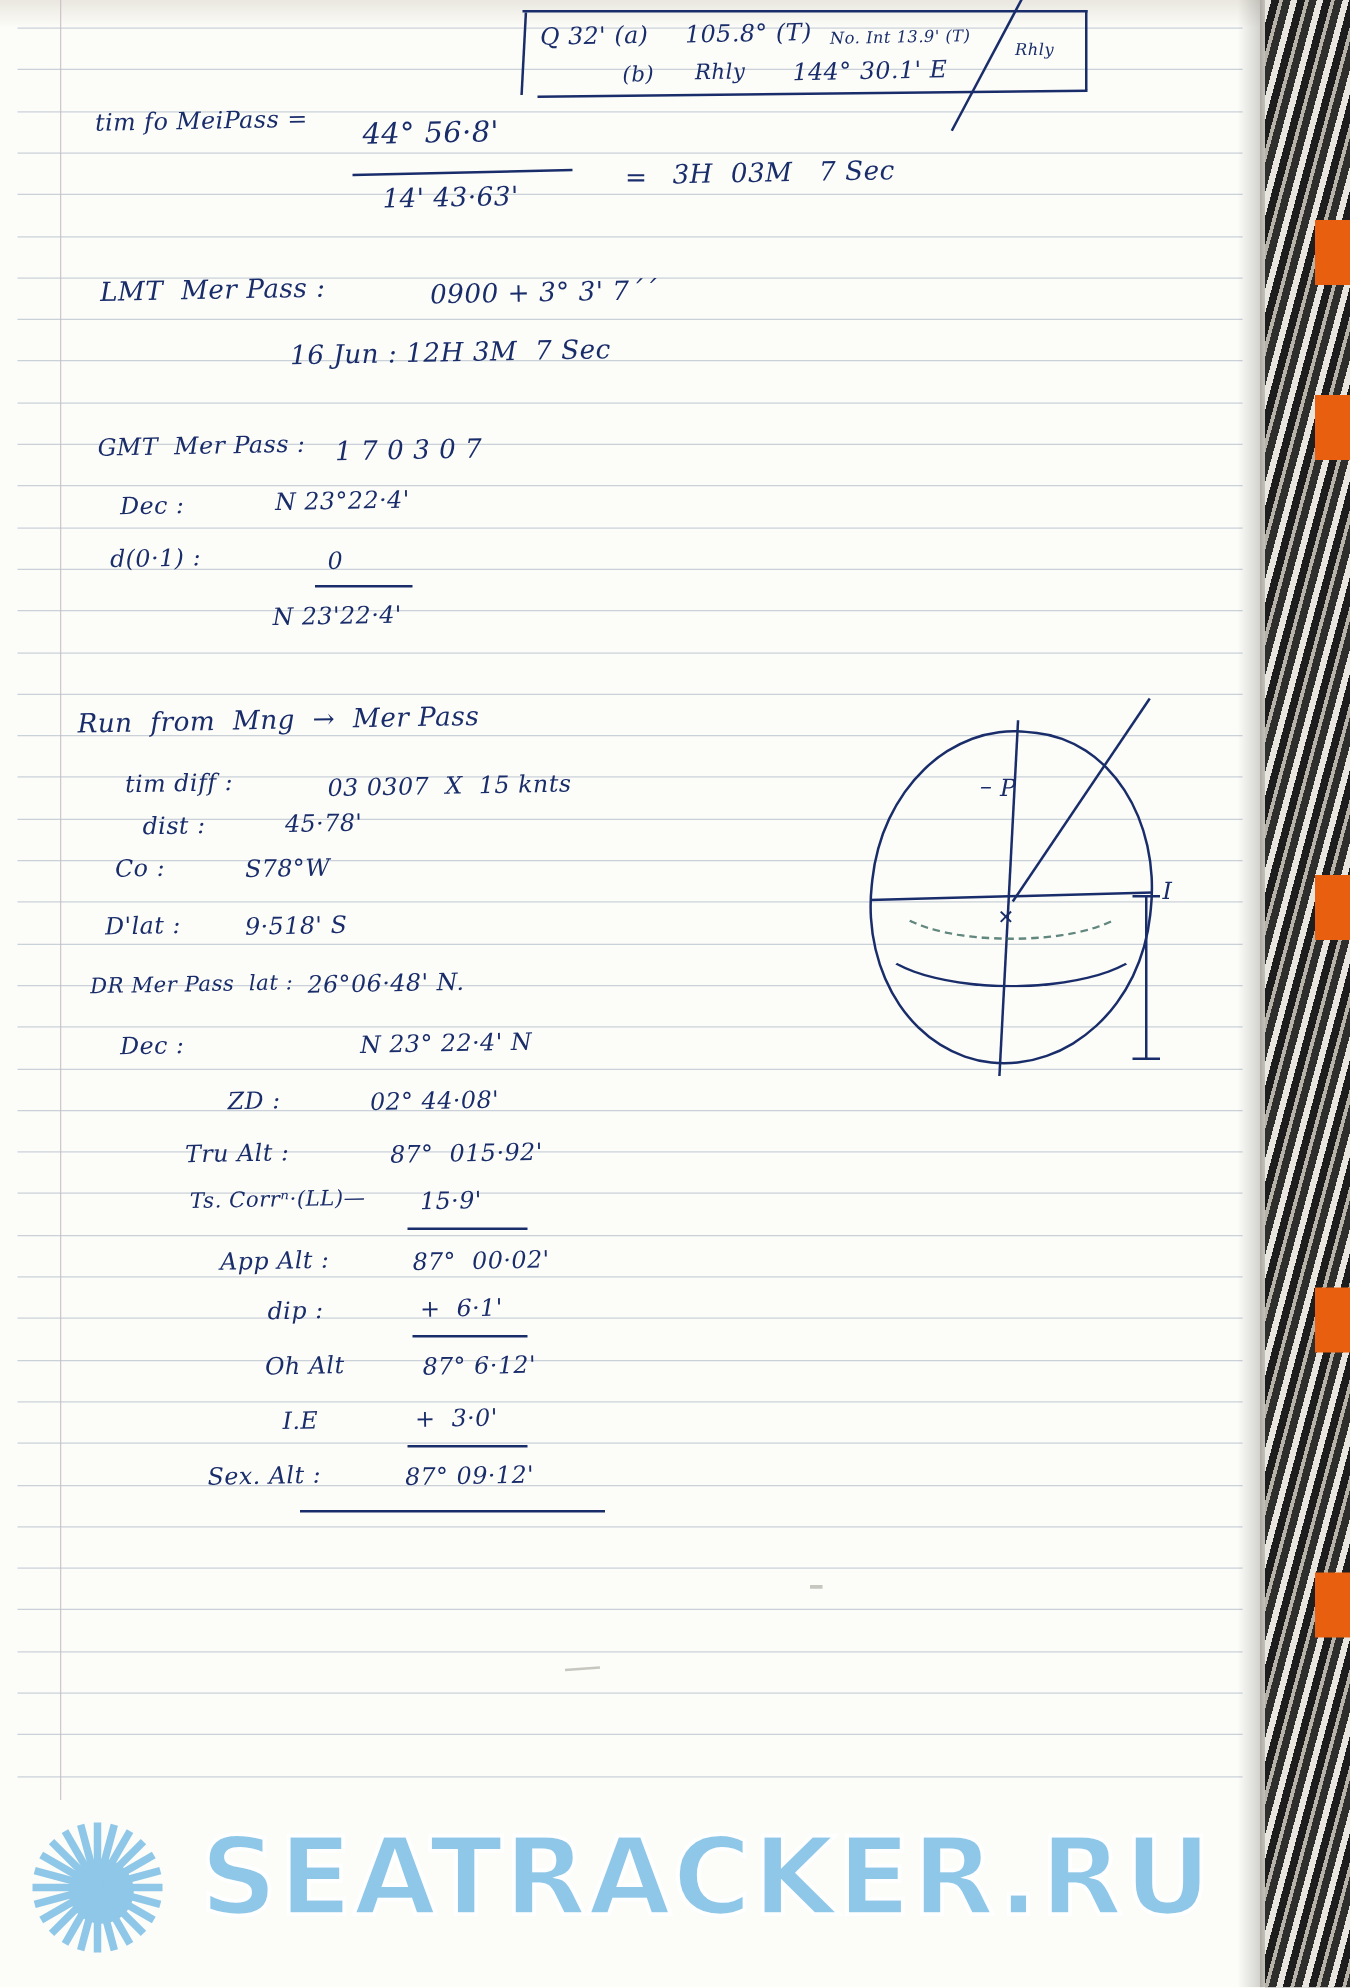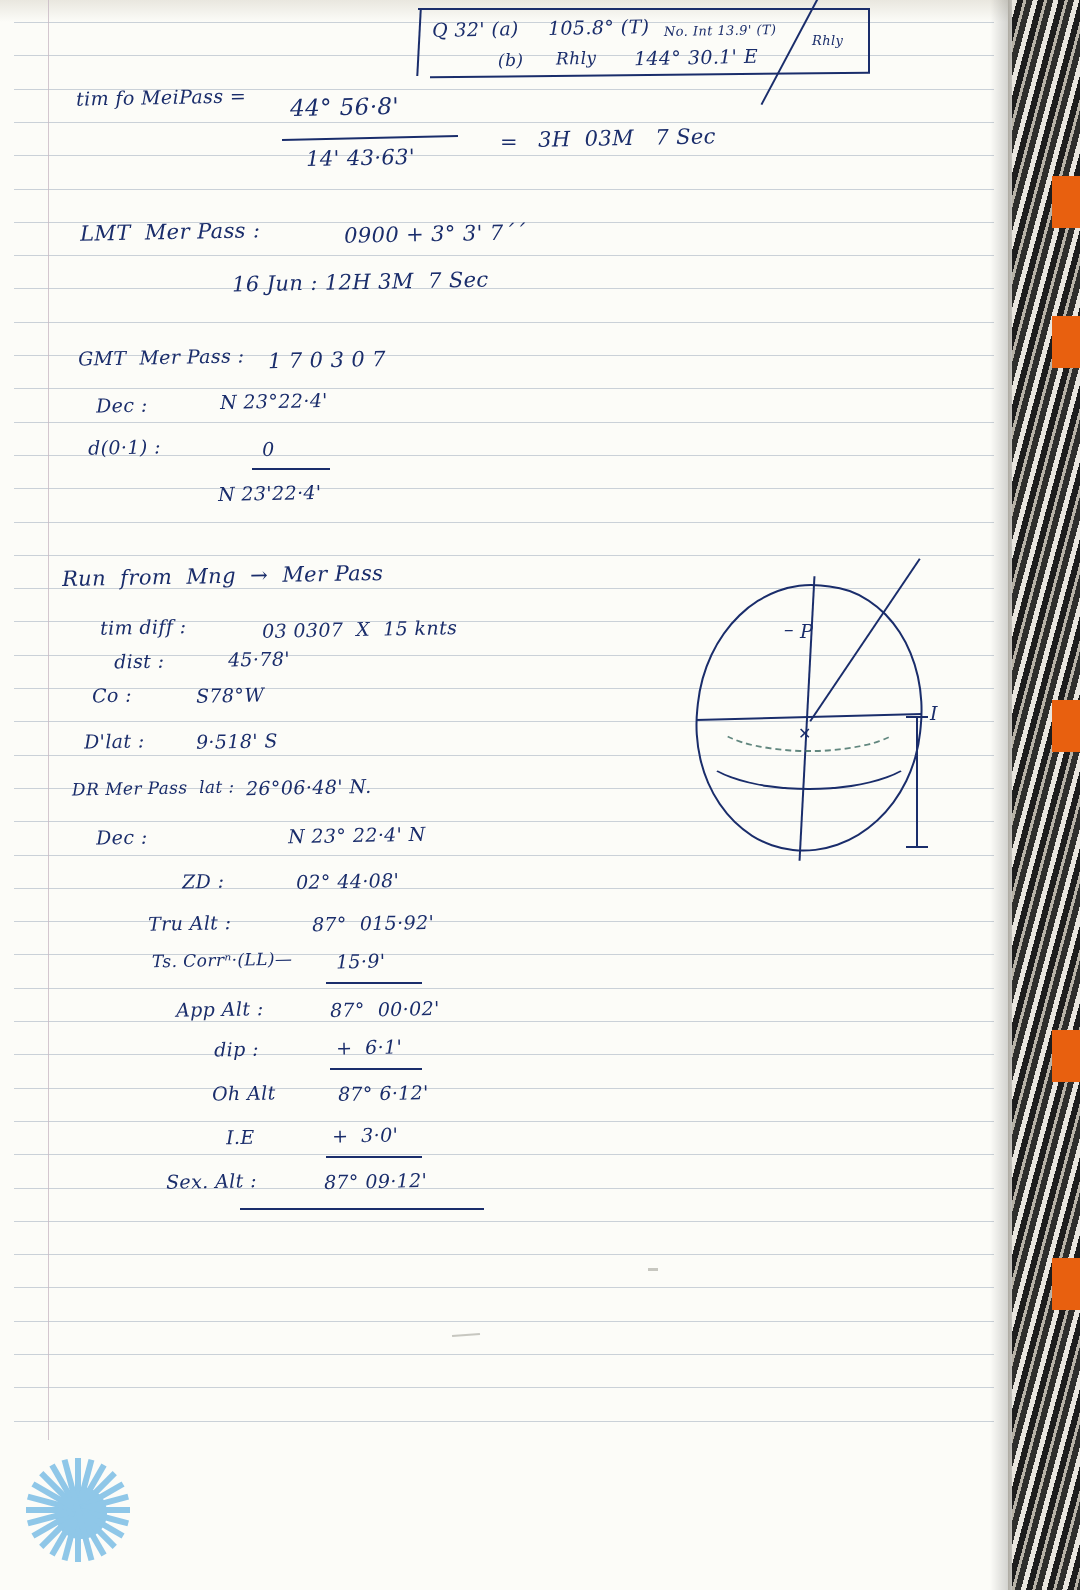--- a/index.html
+++ b/index.html
@@ -431,15 +431,16 @@
         <div class="ray" style="transform: rotate(45deg);"></div>
         <div class="ray" style="transform: rotate(60deg);"></div>
         <div class="ray" style="transform: rotate(75deg);"></div>
         <div class="ray" style="transform: rotate(90deg);"></div>
         <div class="ray" style="transform: rotate(105deg);"></div>
         <div class="ray" style="transform: rotate(120deg);"></div>
         <div class="ray" style="transform: rotate(135deg);"></div>
         <div class="ray" style="transform: rotate(150deg);"></div>
         <div class="ray" style="transform: rotate(165deg);"></div>
       </div>
+    <div class="wm-text">SEATRACKER.RU</div>
   </div>
 
 </div>
 
 </body></html>

